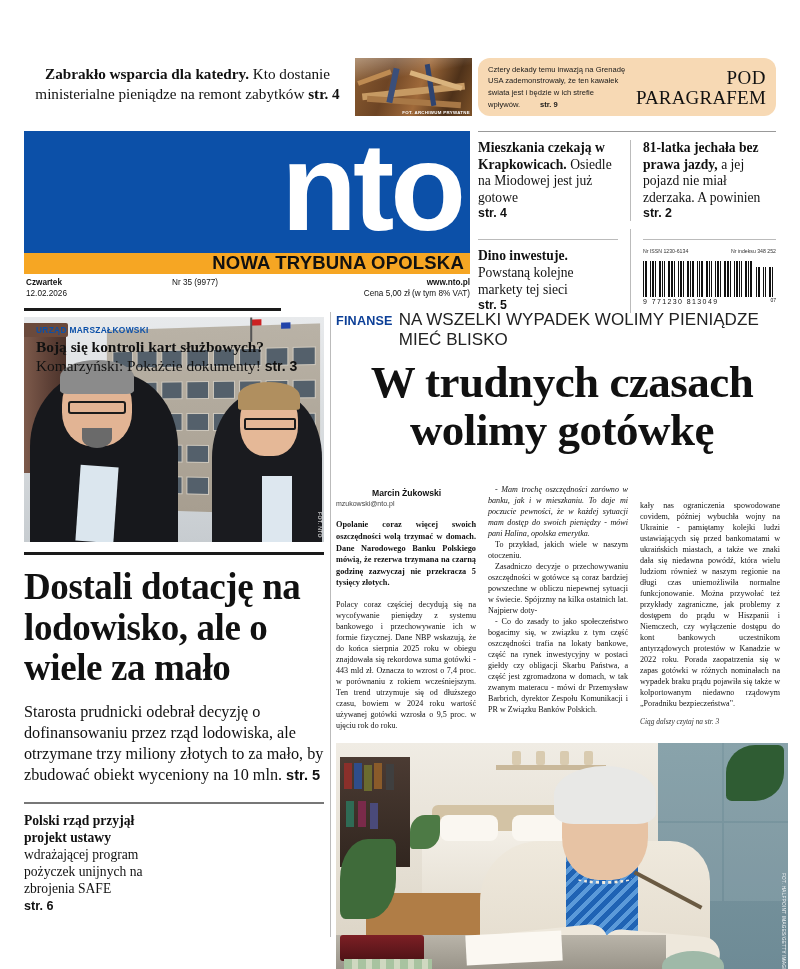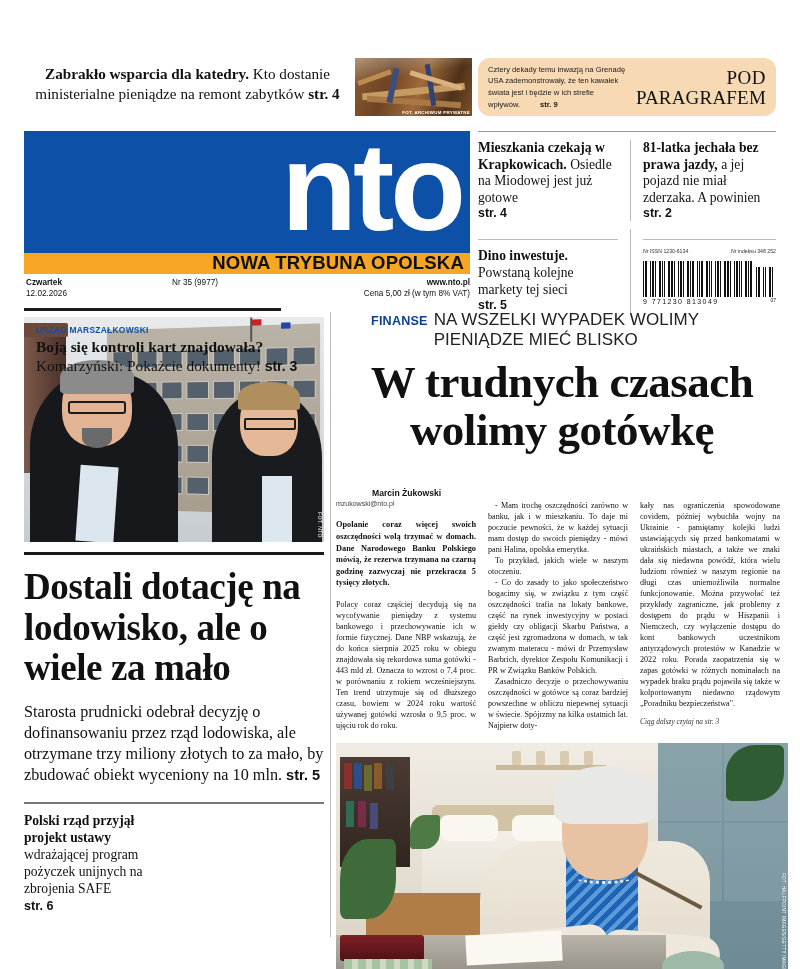--- a/index.html
+++ b/index.html
@@ -192,21 +192,21 @@
 
   .left-bottom-rule { border-top:2px solid #777; margin-top:16px; }
   .left-bottom { display:flex; margin-top:9px; }
   .lb-col { width:140px; font-size:13.6px; line-height:1.25; }
   .lb-col.right { margin-left:10px; border-left:1px solid #bbb; padding-left:12px; width:148px; }
   .lb-col .b { font-weight:bold; }
   .lb-col .pg { font-weight:bold; font-family:"Liberation Sans", sans-serif; font-size:12.6px; display:block; margin-top:1px; }
 
   
   .finanse-line {
-    display:flex; align-items:baseline; gap:6px; padding-top:2px;margin-left:35px;
+    display:flex; align-items:baseline; gap:6px; padding-top:2px;
   }
   .finanse-tag {
     font-family:"Liberation Sans", sans-serif; font-weight:bold;
     font-size:12.6px; color:#0c3f97; letter-spacing:.2px;
   }
   .finanse-sub {
     font-family:"Liberation Sans", sans-serif; font-size:17px; color:#222; letter-spacing:.05px;
   }
   .main-h {
     font-size:45px; line-height:1.07; font-weight:bold; text-align:center;
@@ -503,21 +503,21 @@
         <div class="ur-person p-right"></div>
         <div class="p-right-shirt"></div>
         <div class="p-right-head"></div>
         <div class="p-right-hair"></div>
         <div class="p-right-glass"></div>
         <div class="ur-credit">FOT. NTO</div>
 
         <div class="urzad-text">
           <div class="urzad-kicker">URZĄD MARSZAŁKOWSKI</div>
           <div class="urzad-h">
-            <span class="b">Boją się kontroli kart znajdowała?</span><br>
+            <span class="b">Boją się kontroli kart służbowych?</span><br>
             <span>Komarzyński: Pokażcie dokumenty! </span><span class="pg">str. 3</span>
           </div>
         </div>
       </div>
     </div>
 
     <div class="left-rule"></div>
 
     <div>
       <div class="lead2-h">Dostali dotację na lodowisko, ale o wiele za mało</div>
@@ -549,24 +549,24 @@
       <div class="col">
         <div class="byline">
           <div class="name">Marcin Żukowski</div>
           <div class="mail">mzukowski@nto.pl</div>
         </div>
         <p class="lead" style="margin-top:12px;">Opolanie coraz więcej swoich oszczędności wolą trzymać w domach. Dane Narodowego Banku Polskiego mówią, że rezerwa trzymana na czarną godzinę zazwyczaj nie przekracza 5 tysięcy złotych.</p>
         <p class="noind" style="margin-top:10px;">Polacy coraz częściej decydują się na wycofywanie pieniędzy z systemu bankowego i przechowywanie ich w formie fizycznej. Dane NBP wskazują, że do końca sierpnia 2025 roku w obiegu znajdowała się rekordowa suma gotówki - 443 mld zł. Oznacza to wzrost o 7,4 proc. w porównaniu z rokiem wcześniejszym. Ten trend utrzymuje się od dłuższego czasu, bowiem w 2024 roku wartość używanej gotówki wzrosła o 9,5 proc. w ujęciu rok do roku.</p>
       </div>
 
       <div class="col">
-        <p style="margin-top:34px;">- Mam trochę oszczędności zarówno w banku, jak i w mieszkaniu. To daje mi poczucie pewności, że w każdej sytuacji mam dostęp do swoich pieniędzy - mówi pani Halina, opolska emerytka.</p>
+        <p style="margin-top:18px;font-style:italic;">- Mam trochę oszczędności zarówno w banku, jak i w mieszkaniu. To daje mi poczucie pewności, że w każdej sytuacji mam dostęp do swoich pieniędzy - mówi pani Halina, opolska emerytka.</p>
         <p>To przykład, jakich wiele w naszym otoczeniu.</p>
+        <p>Zasadniczo decyzje o przechowywaniu oszczędności w gotówce są coraz bardziej powszechne w obliczu niepewnej sytuacji w świecie. Spójrzmy na kilka ostatnich lat. Najpierw doty-</p>
         <p>- Co do zasady to jako społeczeństwo bogacimy się, w związku z tym część oszczędności trafia na lokaty bankowe, część na rynek inwestycyjny w postaci giełdy czy obligacji Skarbu Państwa, a część jest zgromadzona w domach, w tak zwanym materacu - mówi dr Przemysław Barbrich, dyrektor Zespołu Komunikacji i PR w Związku Banków Polskich.</p>
-        <p>Zasadniczo decyzje o przechowywaniu oszczędności w gotówce są coraz bardziej powszechne w obliczu niepewnej sytuacji w świecie. Spójrzmy na kilka ostatnich lat. Najpierw doty-</p>
       </div>
 
       <div class="col">
         <p class="noind" style="margin-top:34px;">kały nas ograniczenia spowodowane covidem, później wybuchła wojny na Ukrainie - pamiętamy kolejki ludzi ustawiających się przed bankomatami w ukraińskich miastach, a także we znaki dała się niedawna powódź, która wielu ludziom również w naszym regionie na długi czas uniemożliwiła normalne funkcjonowanie. Można przywołać też przykłady zagraniczne, jak problemy z dostępem do prądu w Hiszpanii i Niemczech, czy wyłączenie dostępu do kont bankowych uczestnikom antyrządowych protestów w Kanadzie w 2022 roku. Porada zaopatrzenia się w zapas gotówki w różnych nominałach na wypadek braku prądu pojawiła się także w kolportowanym niedawno rządowym „Poradniku bezpieczeństwa".</p>
         <div class="cont">Ciąg dalszy czytaj na str. 3</div>
       </div>
     </div>
 
     <div class="main-photo">
       <div class="mp-bg"></div>

